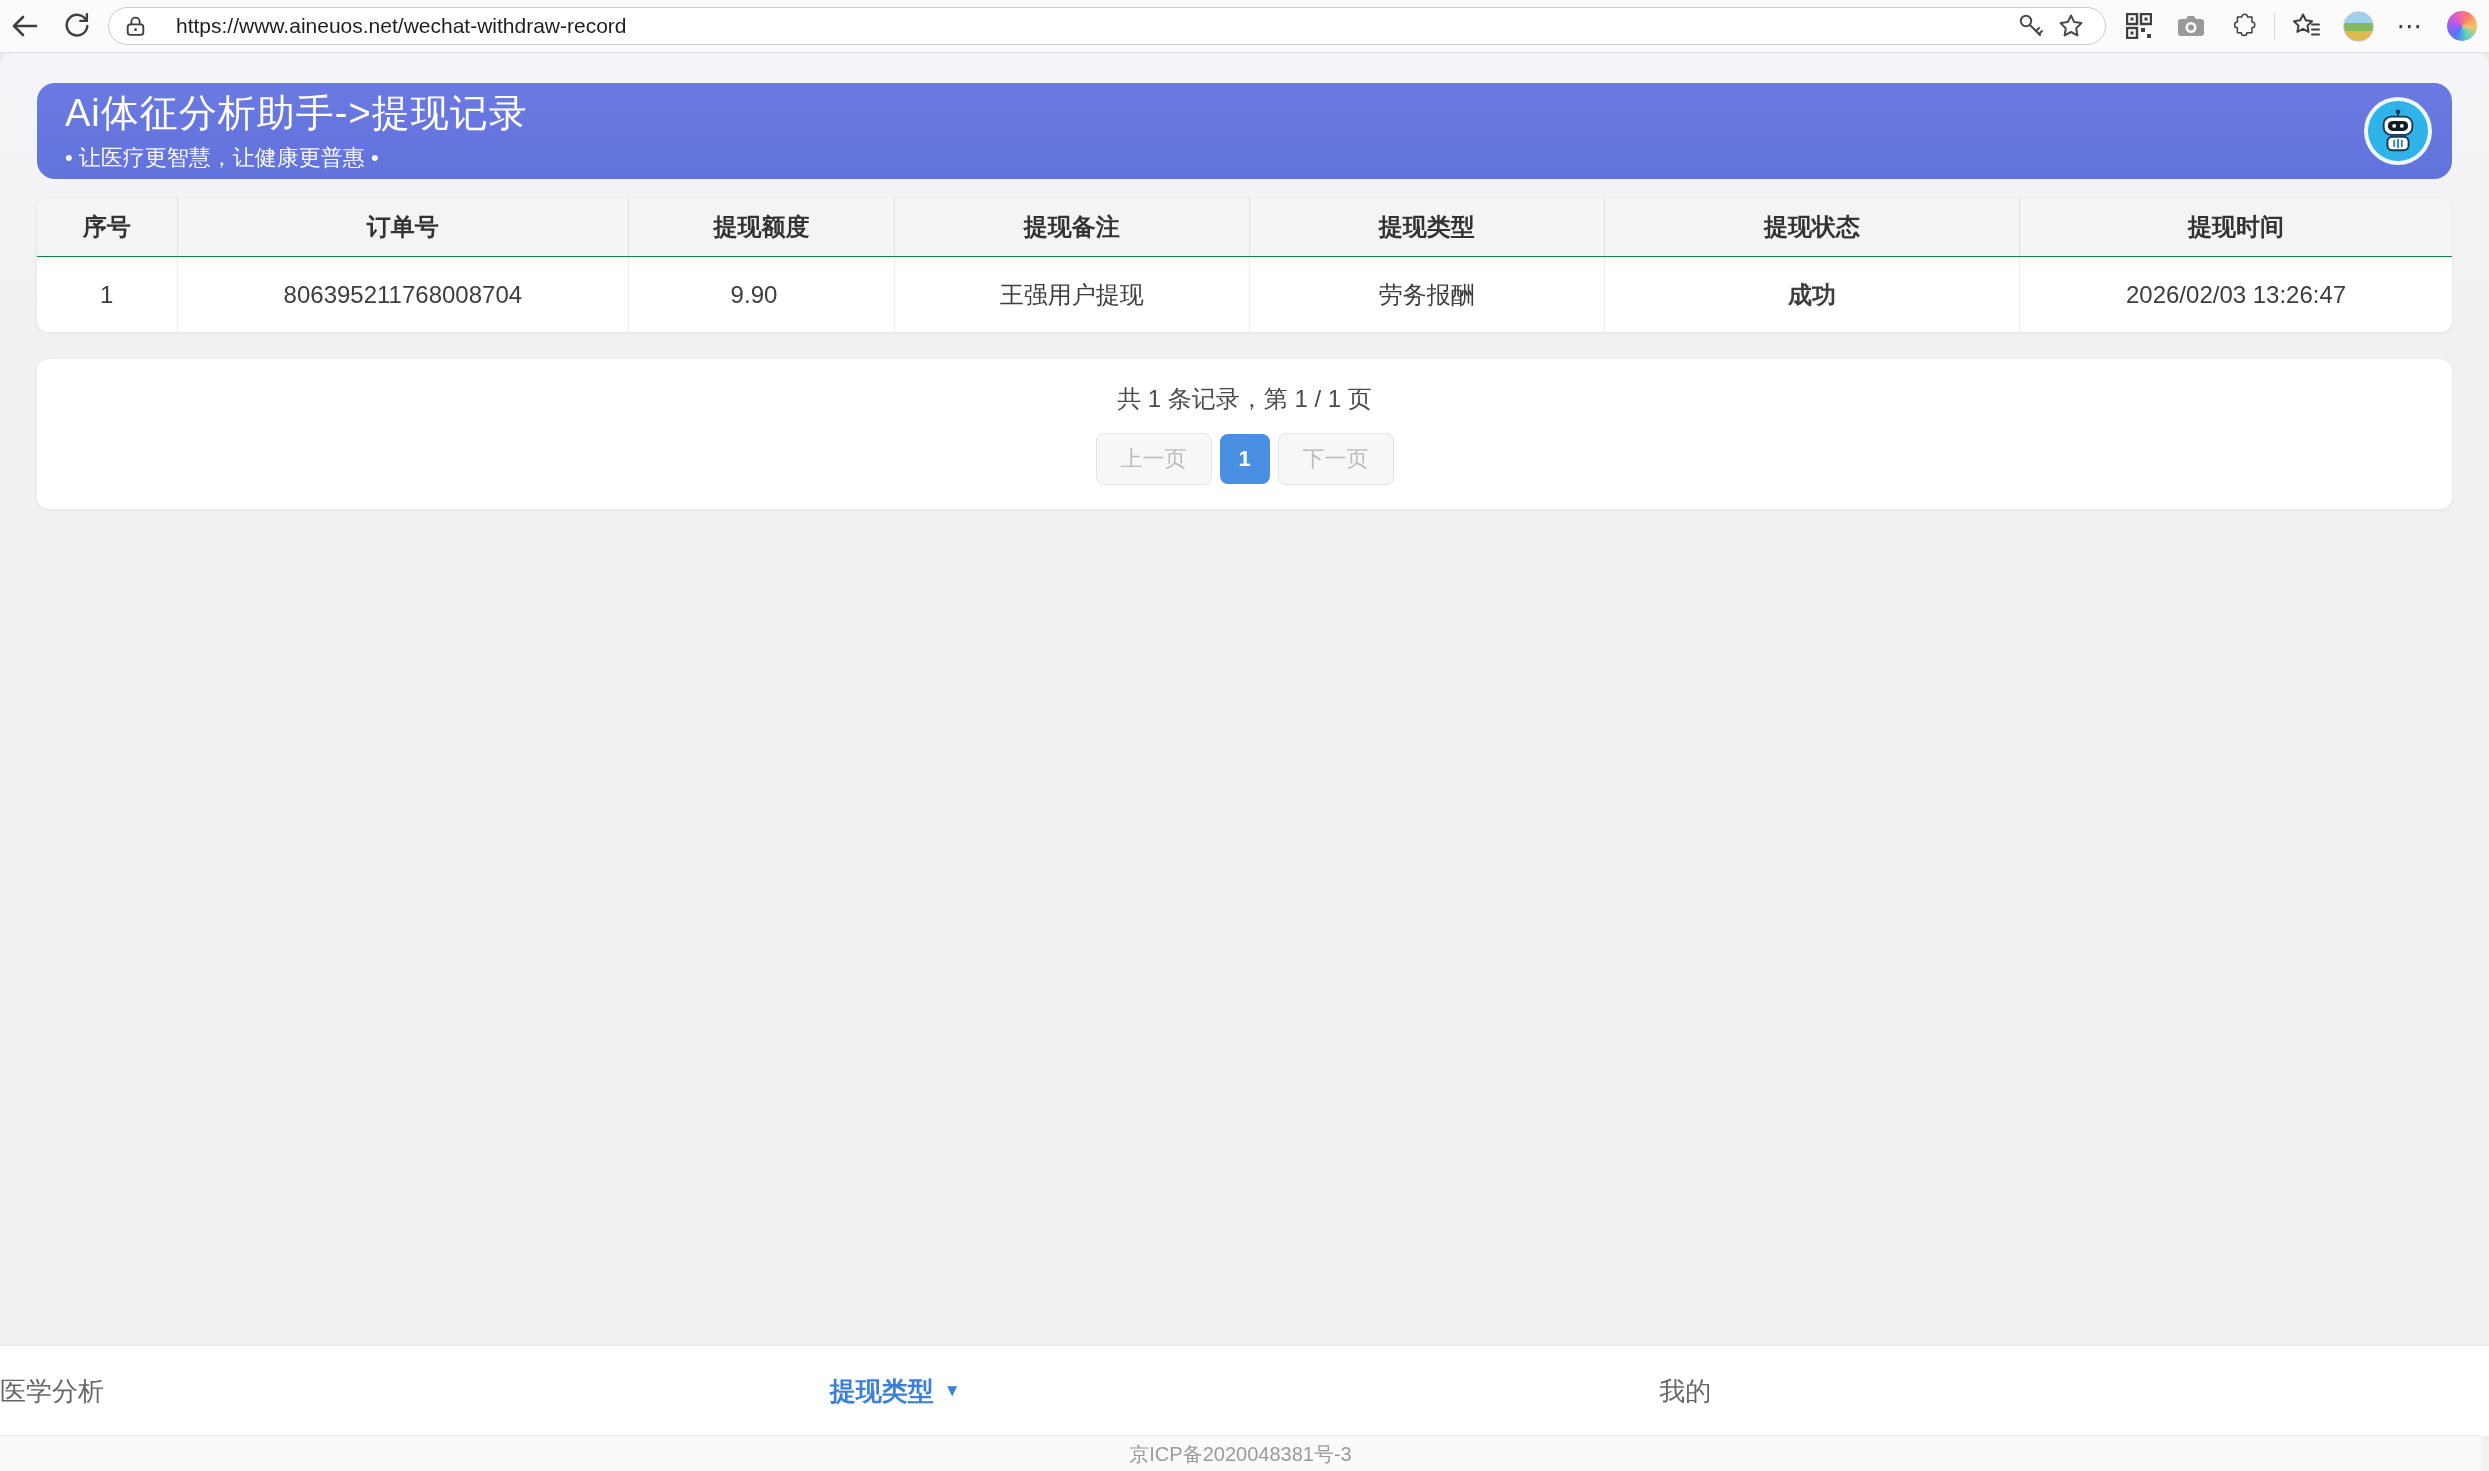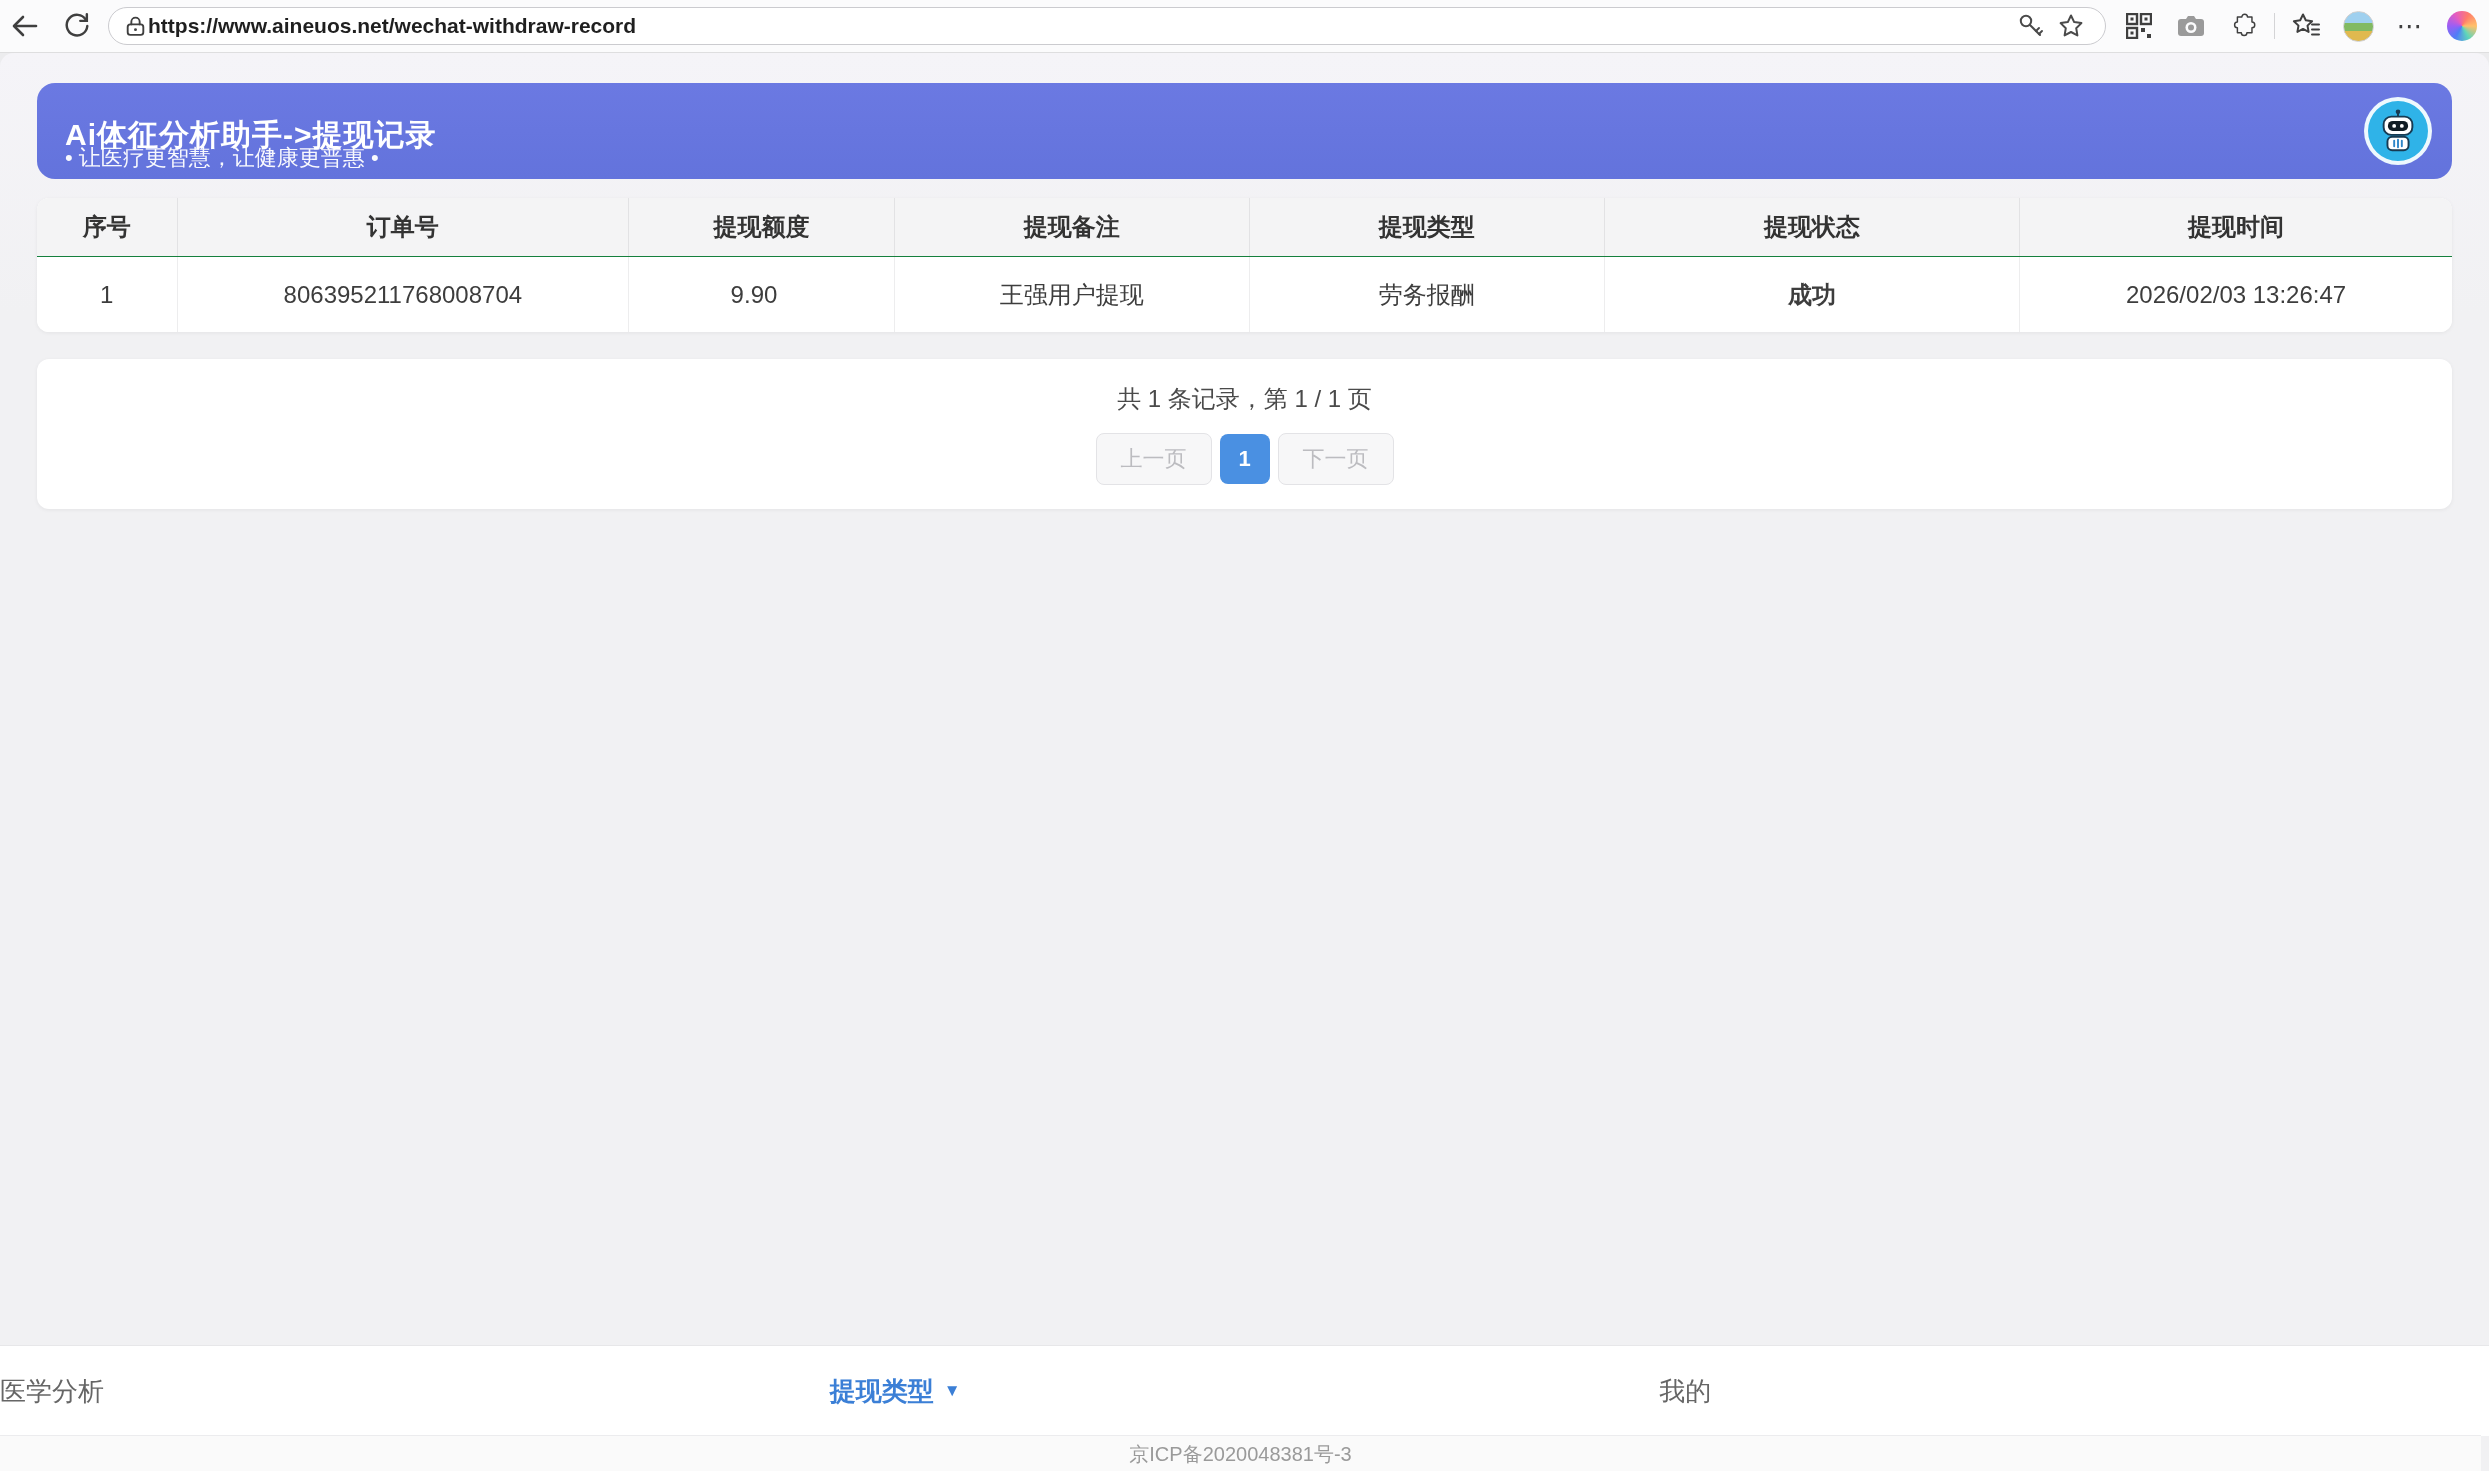--- a/index.html
+++ b/index.html
@@ -16,21 +16,21 @@
   .tb-btn{
     position:absolute;top:6px;width:42px;height:40px;border-radius:8px;
     display:flex;align-items:center;justify-content:center;color:#4a4a4a;
   }
   .tb-btn svg{display:block;}
   .addr{
     position:absolute;left:108px;top:7px;width:1998px;height:38px;
     background:#fff;border:1px solid #cbcbcf;border-radius:20px;
     display:flex;align-items:center;padding:0 14px;box-sizing:border-box;
   }
-  .addr .url{font-size:21px;color:#1f1f1f;margin-left:0;flex:1;white-space:nowrap;font-weight:bold;}
+  .addr .url{font-size:21px;color:#1f1f1f;margin-left:28px;flex:1;white-space:nowrap;}
   .addr .pill-ic{display:flex;align-items:center;justify-content:center;width:40px;height:34px;color:#4a4a4a;}
   .right-icons{
     position:absolute;right:6px;top:6px;height:40px;display:flex;align-items:center;gap:10px;
   }
   .ric{width:42px;height:40px;display:flex;align-items:center;justify-content:center;color:#4a4a4a;}
   .vdiv{width:1px;height:26px;background:#d4d4d6;}
   .avatar-photo{
     width:31px;height:31px;border-radius:50%;
     background:linear-gradient(180deg,#9fd0ef 0%,#9fd0ef 38%,#82ba62 38%,#82ba62 66%,#e0b94f 66%,#e0b94f 100%);
     border:1px solid #d0d0d0;box-sizing:border-box;
@@ -45,21 +45,21 @@
     position:absolute;top:53px;left:0;right:0;bottom:0;
     background:linear-gradient(180deg,#f5f4f8 0px,#f1f1f3 260px,#f1f1f3 100%);
     border-radius:14px 14px 0 0;
   }
   
   .banner{
     position:absolute;left:37px;right:37px;top:30px;height:96px;
     background:linear-gradient(180deg,#6b79e2,#6373dc);
     border-radius:18px;color:#fff;
   }
-  .banner .title{position:absolute;left:28px;top:32px;font-size:30px;font-weight:700;letter-spacing:1px;}
+  .banner .title{position:absolute;left:28px;top:5px;font-size:38px;font-weight:400;letter-spacing:1px;}
   .banner .subtitle{position:absolute;left:28px;top:60px;font-size:22px;opacity:.96;}
   .robot{
     position:absolute;right:20px;top:14px;width:68px;height:68px;border-radius:50%;
     background:#2fb3e8;border:4px solid rgba(255,255,255,.92);box-sizing:border-box;
     display:flex;align-items:center;justify-content:center;
   }
   
   .table-card{
     position:absolute;left:37px;right:37px;top:145px;
     background:#fff;border-radius:12px;overflow:hidden;

